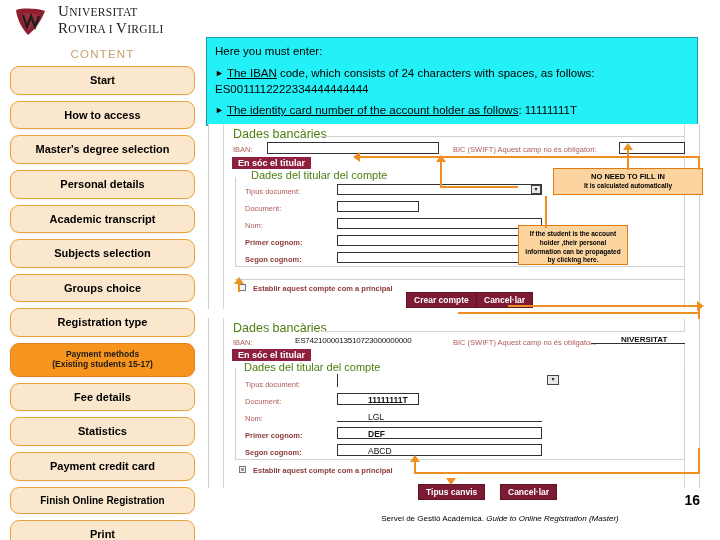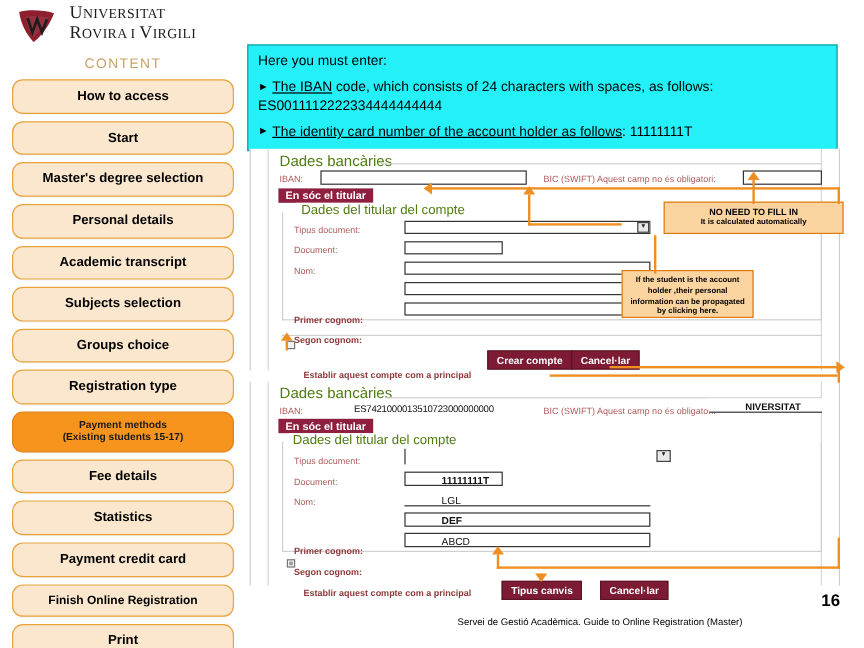--- a/index.html
+++ b/index.html
@@ -76,21 +76,21 @@
 
   .shot .vrule-l{position:absolute;left:14px;top:0;bottom:0;border-left:1px solid #d8d8d8;}
   .shot .vrule-r{position:absolute;right:14px;top:0;bottom:0;border-left:1px solid #d8d8d8;}
 
   .sec-title{
     position:absolute;font-size:12.5px;color:#4d7c0f;
     font-family:"Liberation Sans",sans-serif;white-space:nowrap;
   }
   .sec-rule{position:absolute;border-top:1px solid #d0d0d0;}
   .lbl{position:absolute;font-size:7.5px;color:#b05a5a;white-space:nowrap;}
-  .lbl.dark{color:#8d3a3a;font-weight:bold;margin-top:24px;}
+  .lbl.dark{color:#8d3a3a;font-weight:bold;}
   .fld{position:absolute;border:1px solid #333;background:#fff;box-sizing:border-box;}
   .fld.line{border:none;border-bottom:1px solid #333;}
   .val{position:absolute;font-size:8.5px;color:#111;white-space:nowrap;margin-left:28px;}
   .val.big{font-size:10px;color:#4a4a4a;}
   .titular-tag{
     position:absolute;background:#8e1f3f;color:#fff;
     font-size:9px;font-weight:bold;padding:1px 6px;white-space:nowrap;
   }
   .btn-red{
     position:absolute;background:#7c1b33;color:#fff;
@@ -124,21 +124,21 @@
   .ah-left{border-top:5px solid transparent;border-bottom:5px solid transparent;border-right:7px solid #ef8f22;}
   .ah-right{border-top:5px solid transparent;border-bottom:5px solid transparent;border-left:7px solid #ef8f22;}
   .ah-down{border-left:5px solid transparent;border-right:5px solid transparent;border-top:7px solid #ef8f22;}
 
   
   #pageno{position:absolute;right:20px;top:492px;font-size:14px;font-weight:bold;color:#000;}
   #footer{
     position:absolute;left:300px;top:514px;width:400px;text-align:center;
     font-size:8px;color:#000;
   }
-  #footer .ital{text-align:center;}
+  #footer .ital{font-style:italic;text-align:center;}
 </style>
 </head>
 <body>
 
 <div class="slide">
 
   <div id="logo">
     <svg class="mark" viewBox="0 0 36 30">
       <path d="M2 3 C8 1, 22 1, 31 4 C28 12, 22 22, 14 28 C8 22, 3 12, 2 3 Z" fill="#8e1f2f"></path>
       <path d="M7 7 C12 6, 20 6, 26 8 C24 13, 19 20, 14 24 C10 19, 8 12, 7 7 Z" fill="#ffffff" opacity="0.08"></path>
@@ -146,22 +146,22 @@
     </svg>
     <div class="wordmark">
       <div class="wm1"><span>U</span><span class="sc">NIVERSITAT</span></div>
       <div class="wm2"><span>R</span><span class="sc">OVIRA I </span><span>V</span><span class="sc">IRGILI</span></div>
     </div>
   </div>
 
   <div id="sidebar">
     <div id="content-title">CONTENT</div>
 
+    <div class="nav-btn"><span>Start</span></div>
     <div class="nav-btn"><span>How to access</span></div>
-    <div class="nav-btn"><span>Start</span></div>
     <div class="nav-btn"><span>Master's degree selection</span></div>
     <div class="nav-btn"><span>Personal details</span></div>
     <div class="nav-btn"><span>Academic transcript</span></div>
     <div class="nav-btn"><span>Subjects selection</span></div>
     <div class="nav-btn"><span>Groups choice</span></div>
     <div class="nav-btn"><span>Registration type</span></div>
     <div class="nav-btn active">
       <span>Payment methods</span>
       <span class="sub">(Existing students 15-17)</span>
     </div>

